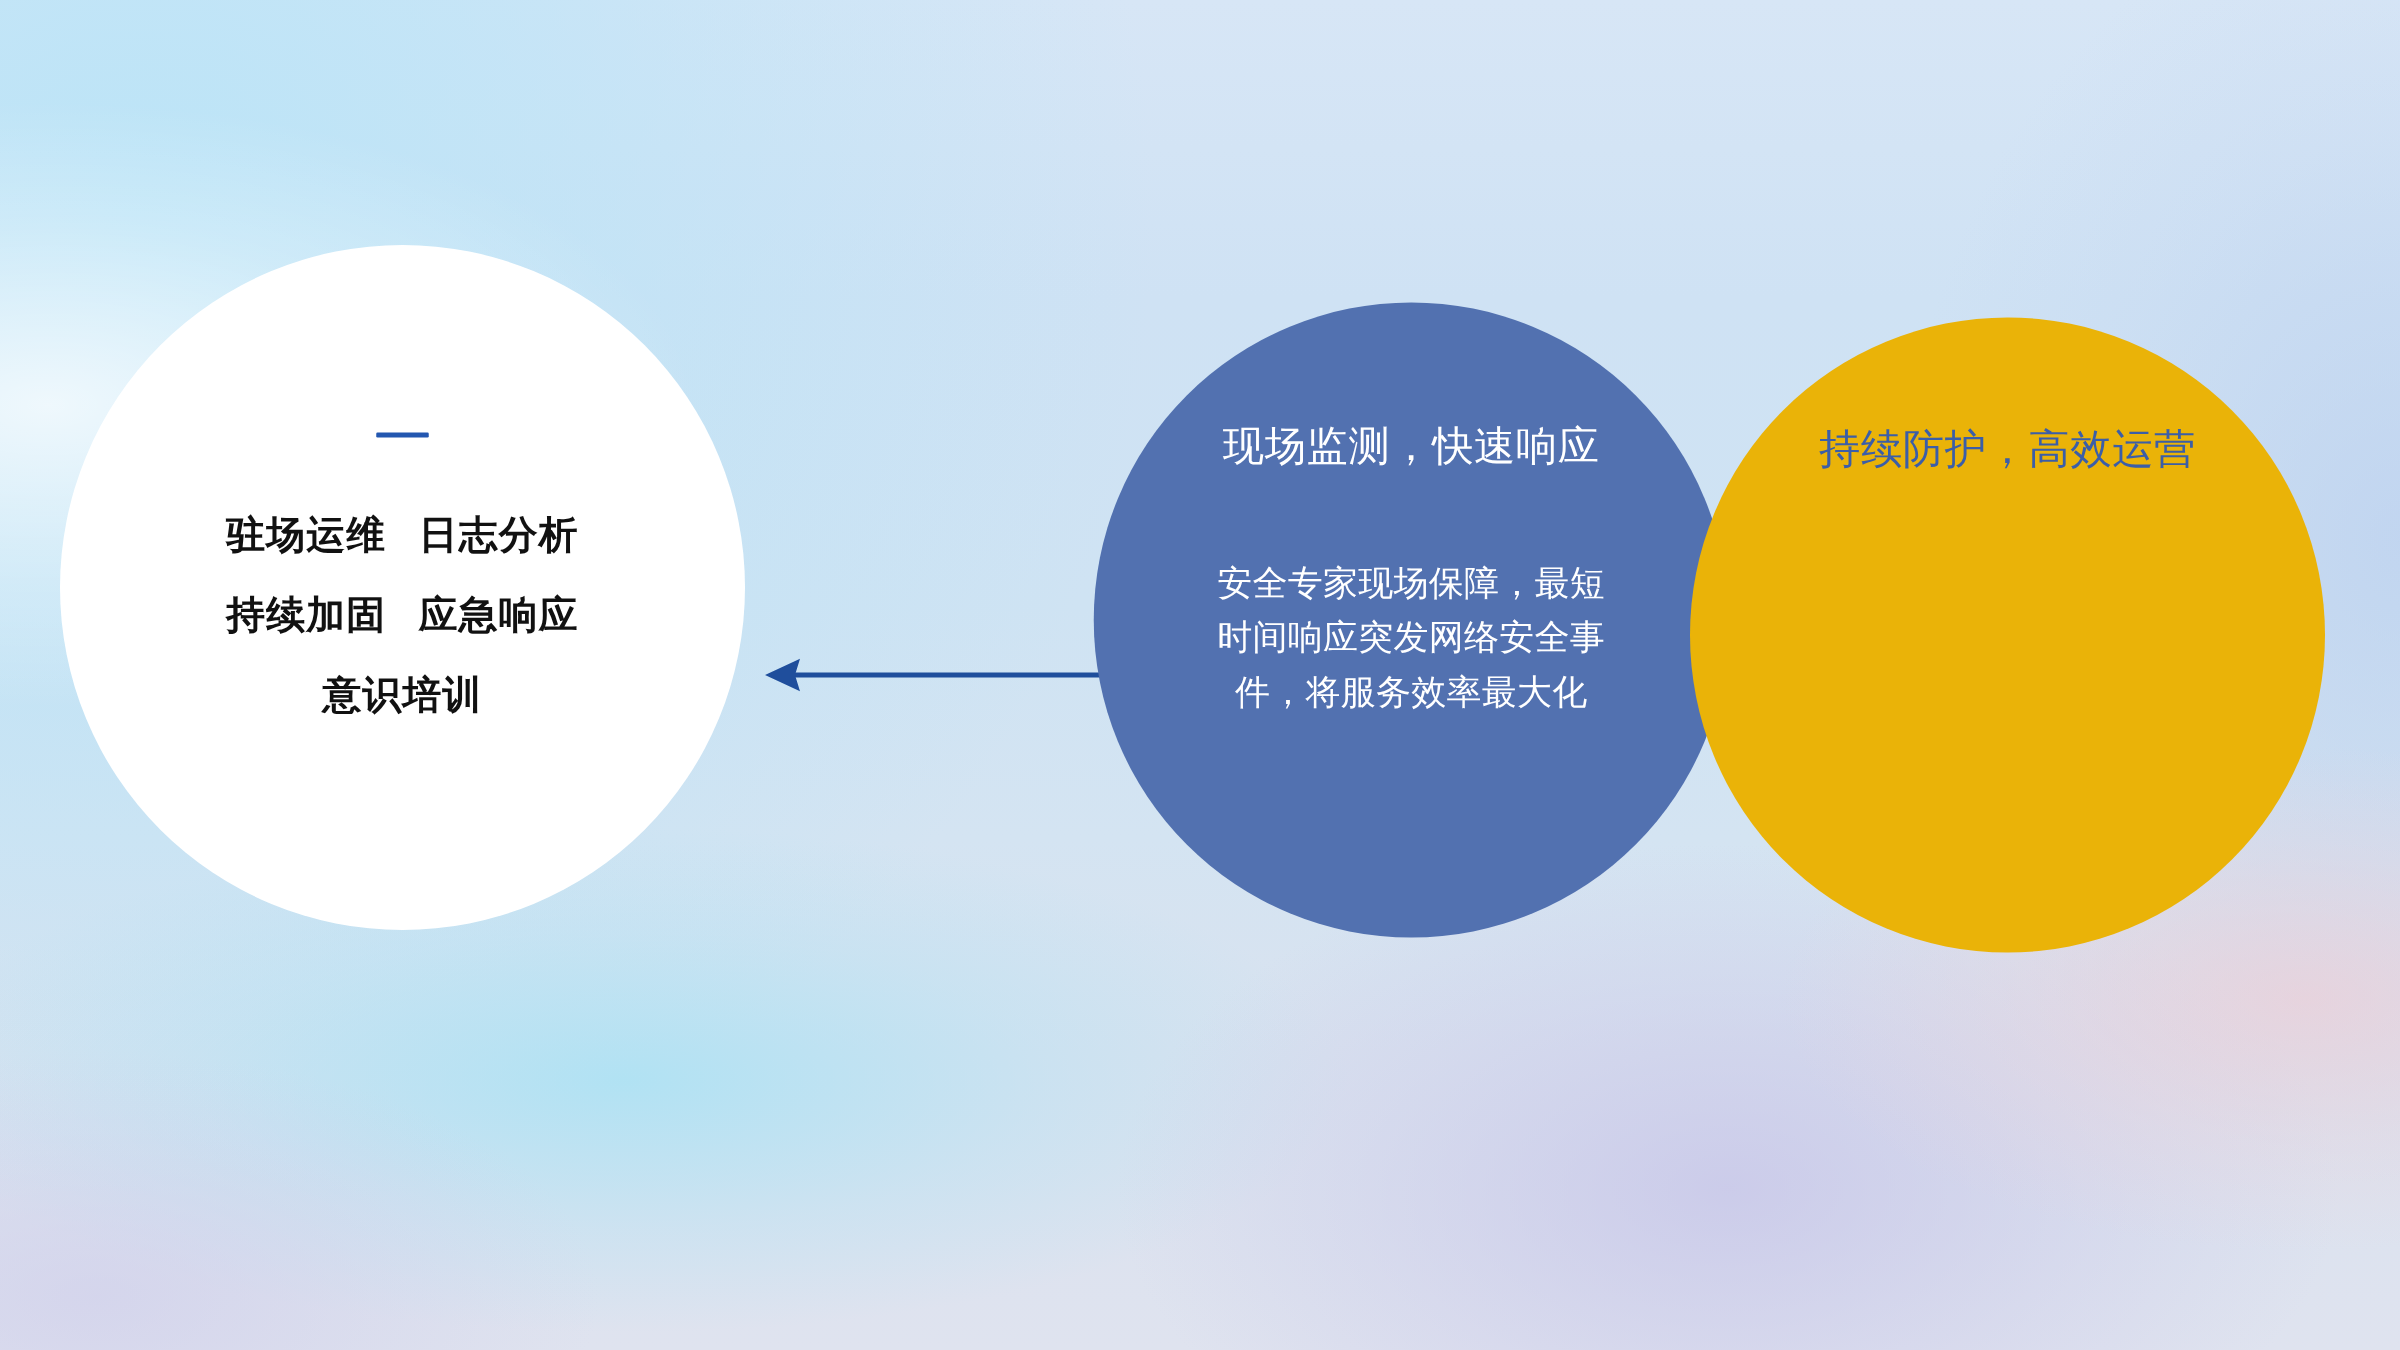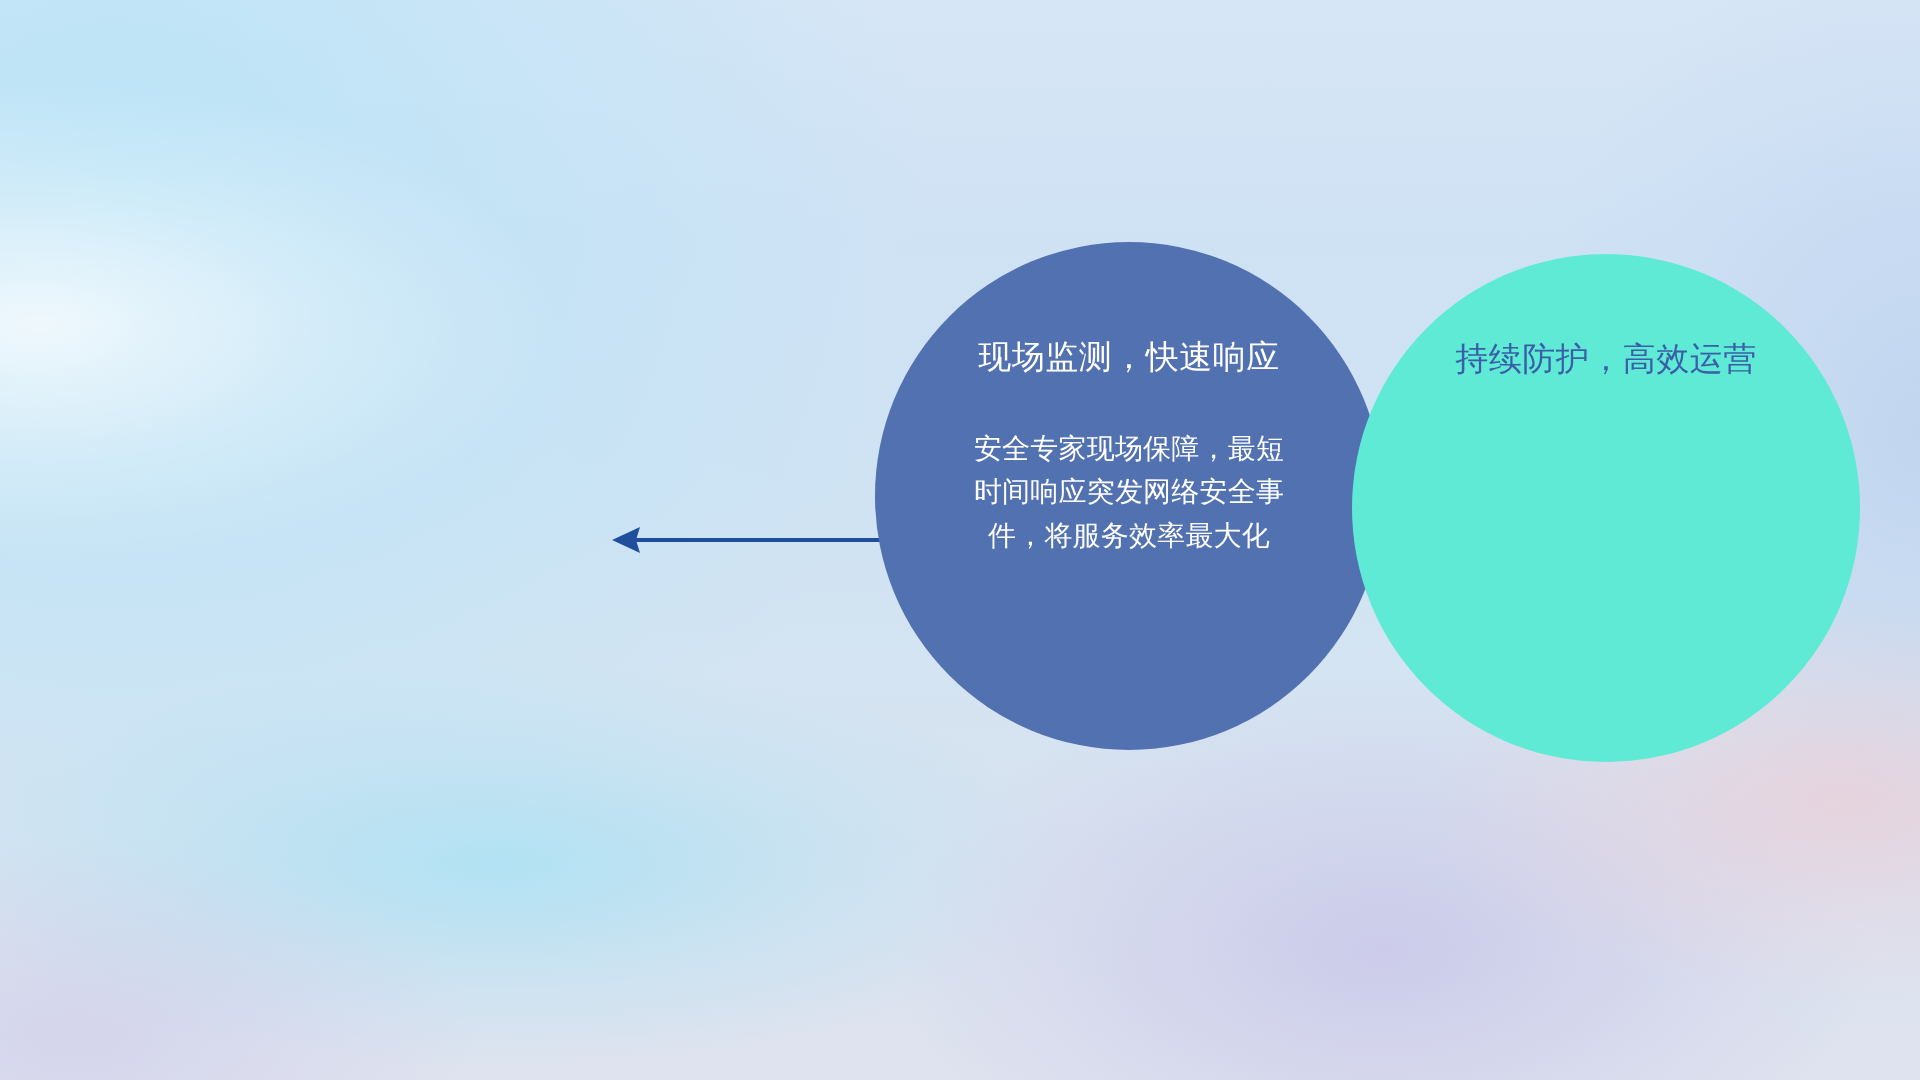--- a/index.html
+++ b/index.html
@@ -162,48 +162,47 @@
     align-items: center;
     justify-content: flex-start;
     padding-top: 98px;
   }
 
   #circle-right {
     left: 1352px;
     top: 254px;
     width: 508px;
     height: 508px;
-    background: #5eead4;
+    background: #eab308;
     z-index: 3;
     display: flex;
     flex-direction: column;
     align-items: center;
     justify-content: flex-start;
     padding-top: 88px;
   }
 
   .c-title {
     font-size: 33px;
     font-weight: normal;
     line-height: 1;
     white-space: nowrap;
     letter-spacing: 0.5px;
   }
 
   #circle-mid .c-title { color: #ffffff; }
   #circle-right .c-title { color: #3b5ea8; }
 
   .c-body {
-    margin-top: 56px;
+    margin-top: 72px;
     font-size: 28px;
     line-height: 1.55;
     text-align: center;
     width: 330px;
     letter-spacing: 0.2px;
-    font-family: Liberation Mono, monospace;
   }
 
   #circle-mid .c-body { color: #ffffff; }
   #circle-right .c-body { color: #161616; }
 
   
   #arrow {
     position: absolute;
     left: 610px;
     top: 520px;
@@ -224,20 +223,28 @@
   <div class="bg-layer bg-glow-cyan-bl"></div>
   <div class="bg-layer bg-glow-violet"></div>
   <div class="bg-layer bg-glow-pink"></div>
   <div class="bg-layer bg-glow-bl2"></div>
 
   <svg id="arrow" viewBox="0 0 285 40" xmlns="http://www.w3.org/2000/svg">
     <line x1="283" y1="20" x2="22" y2="20" stroke="#1f4e9c" stroke-width="4"></line>
     <polygon points="2,20 30,7 26,20 30,33" fill="#1f4e9c"></polygon>
   </svg>
 
+  <div class="circle" id="circle-left">
+    <div class="left-rule"></div>
+    <div class="left-lines">
+      <div class="left-line"><span>驻场运维</span><span class="gap"></span><span>日志分析</span></div>
+      <div class="left-line"><span>持续加固</span><span class="gap"></span><span>应急响应</span></div>
+      <div class="left-line"><span>意识培训</span></div>
+    </div>
+  </div>
 
   <div class="circle" id="circle-mid">
     <div class="c-title">现场监测，快速响应</div>
     <div class="c-body">安全专家现场保障，最短时间响应突发网络安全事件，将服务效率最大化</div>
   </div>
 
   <div class="circle" id="circle-right">
     <div class="c-title">持续防护，高效运营</div>
   </div>
 

